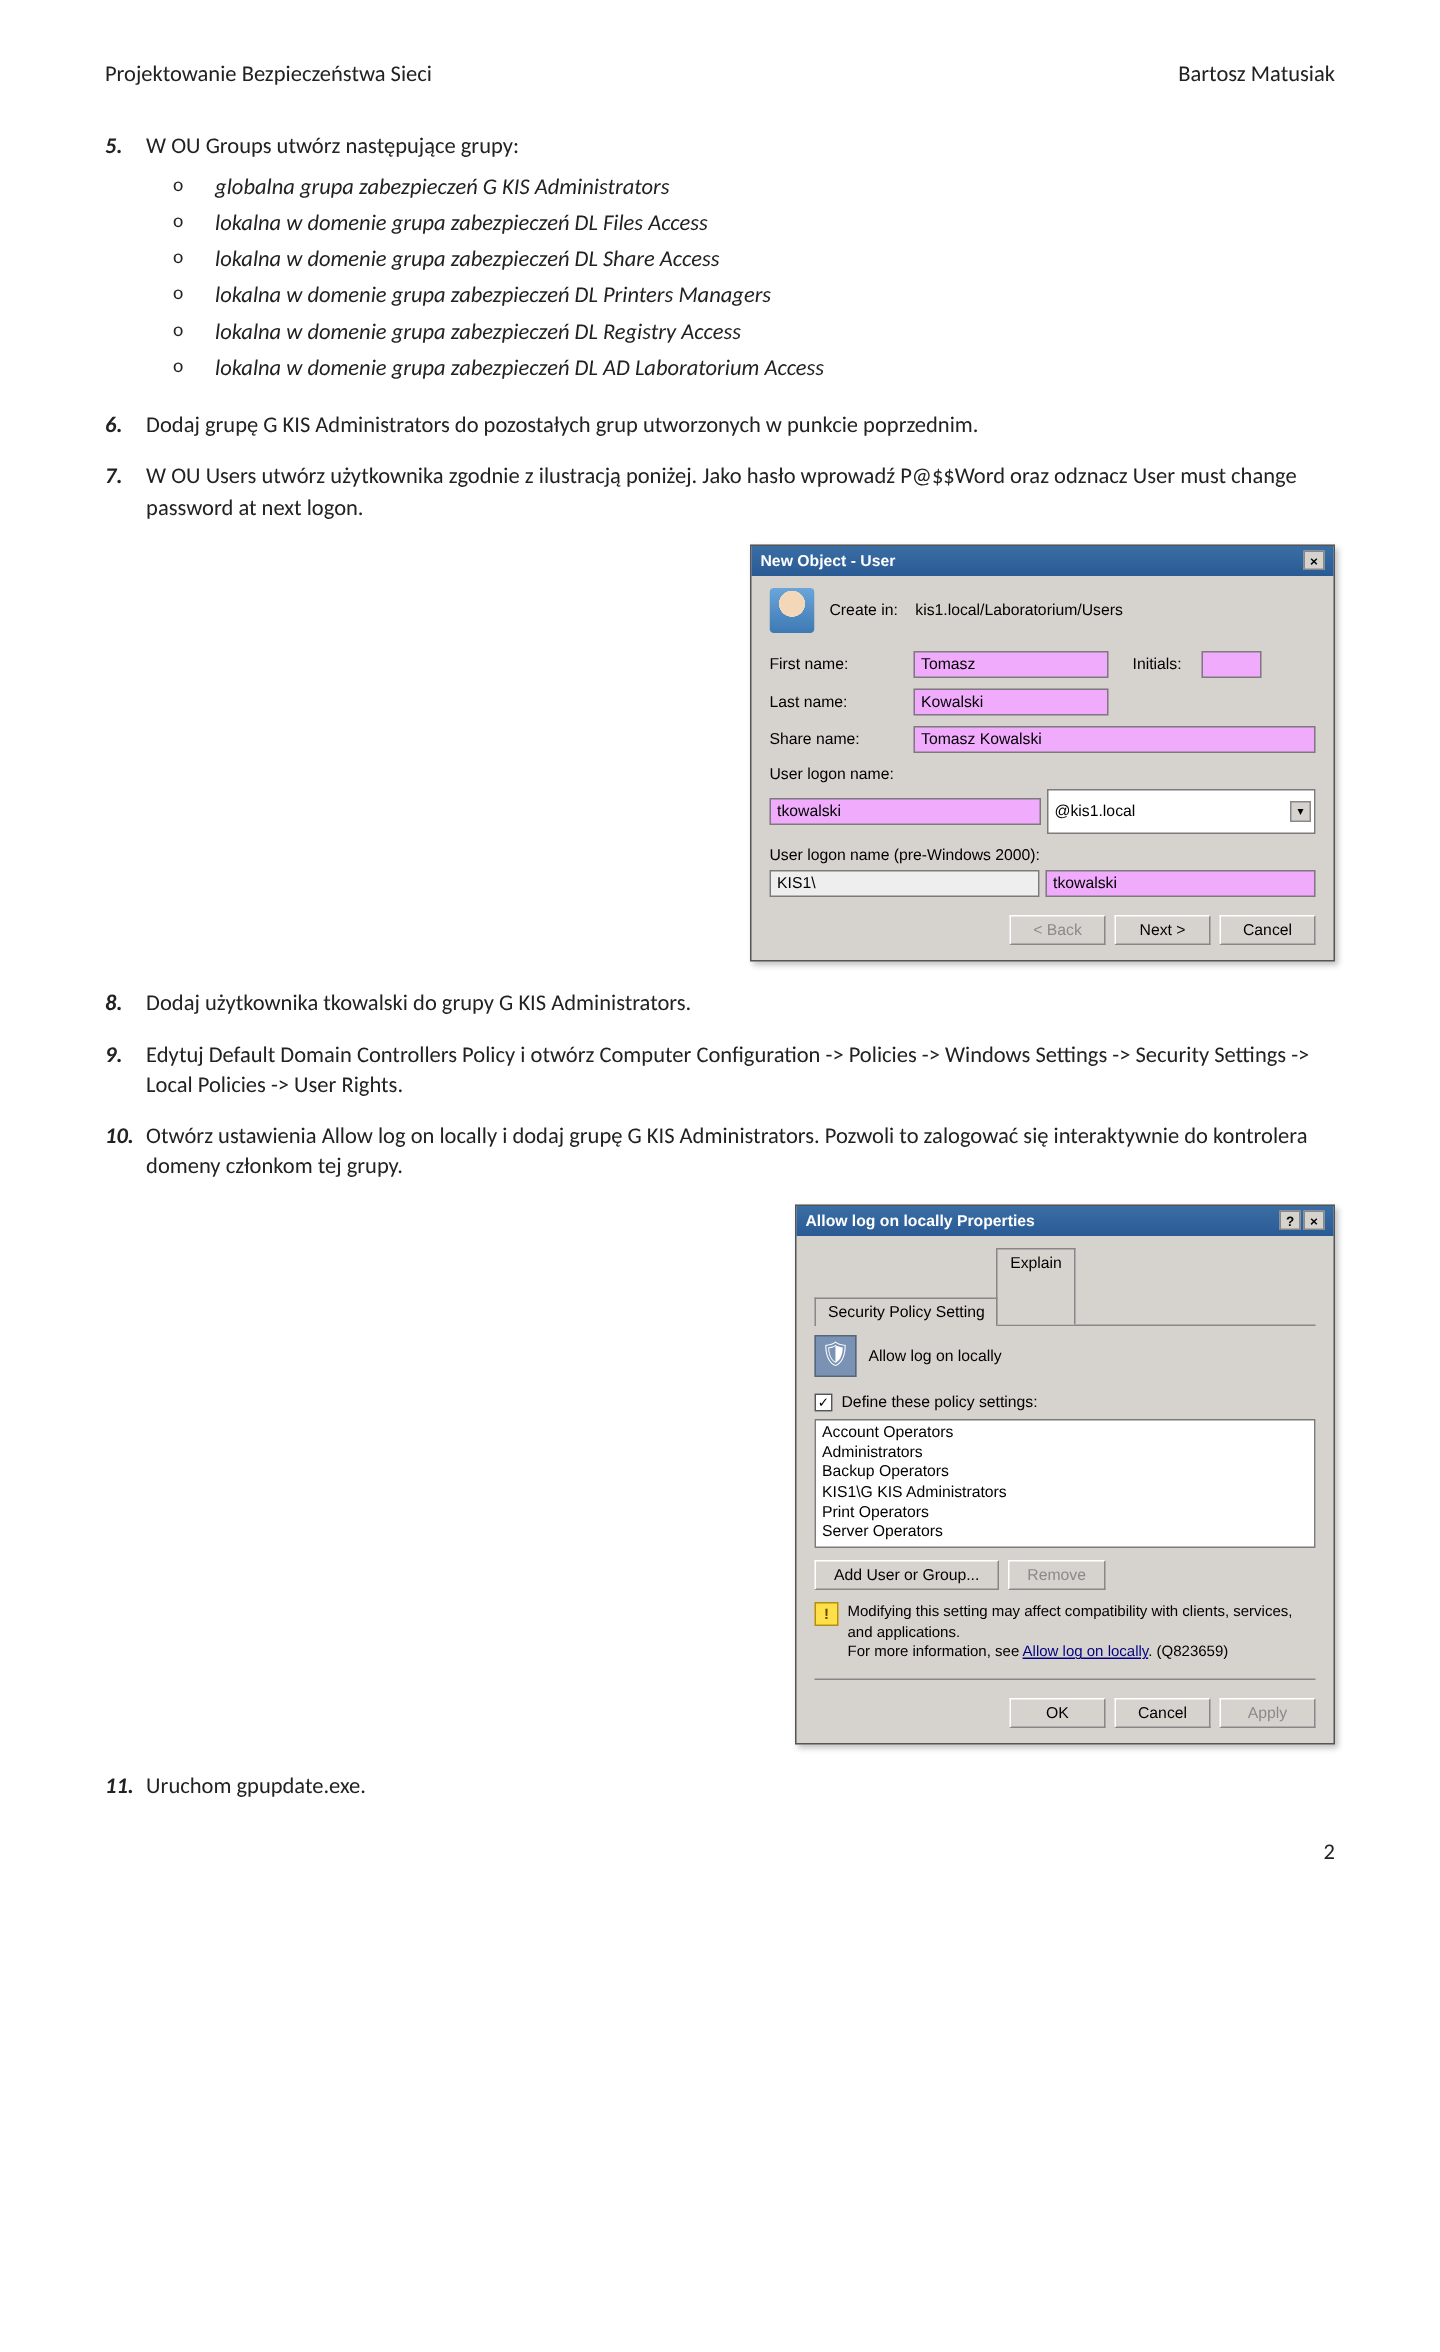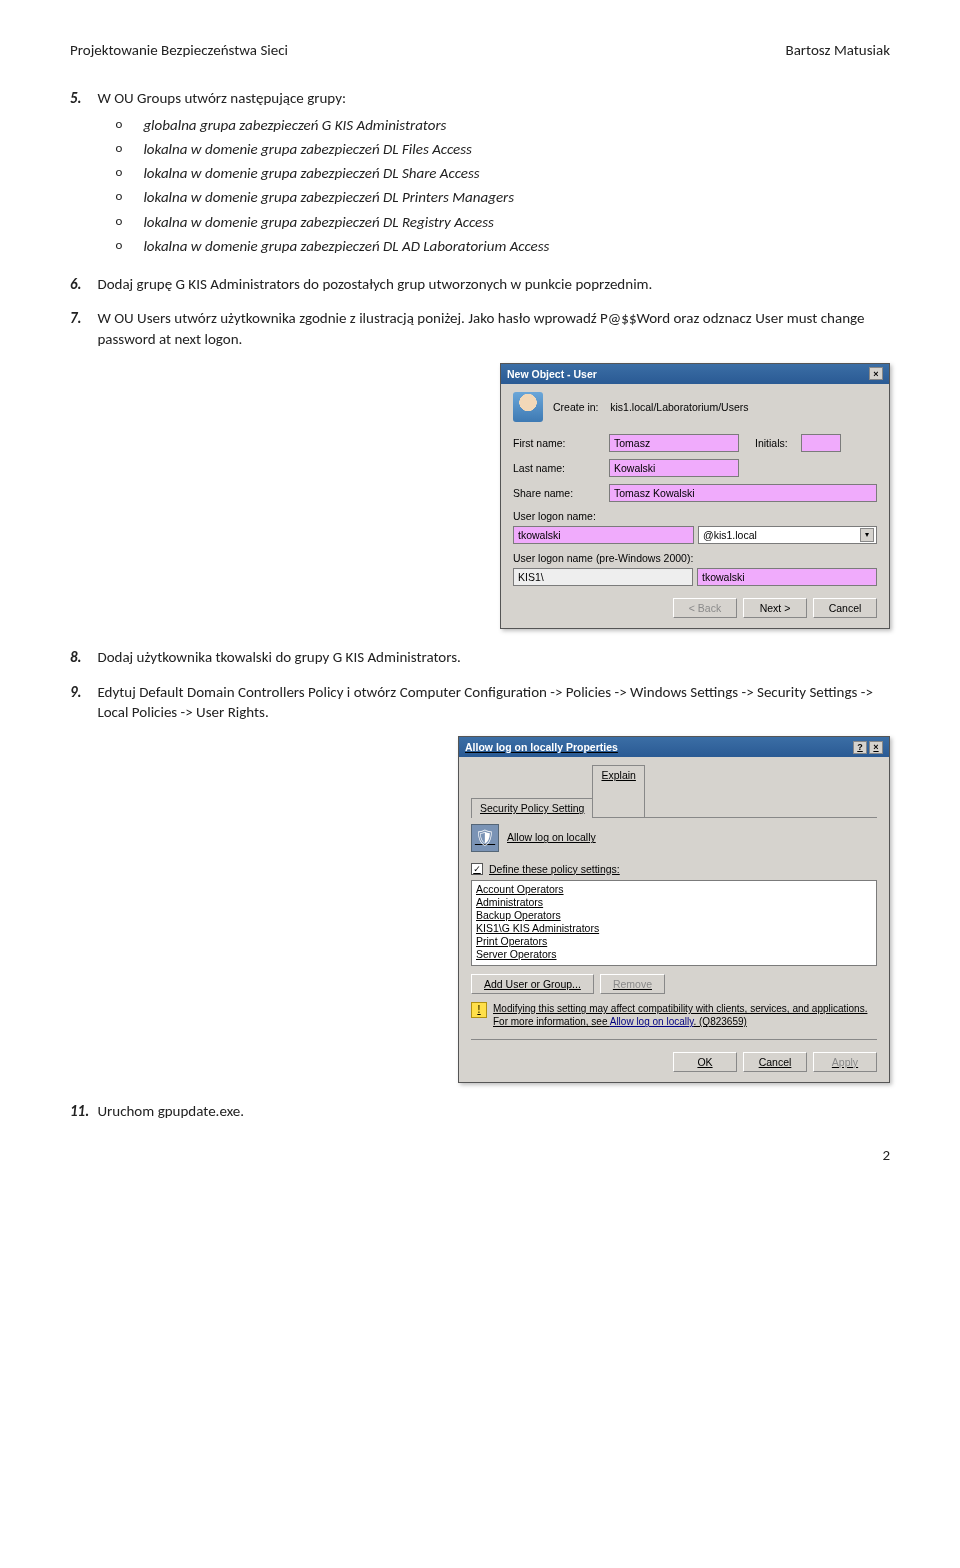--- a/index.html
+++ b/index.html
@@ -48,39 +48,39 @@
   }
   .titlebar .tb-group { display:flex; gap:2px; }
   .win-body { padding: 8px 12px 10px 12px; }
   .form-row { display:flex; align-items:center; margin-bottom: 7px; gap: 4px; }
   .form-row label { width: 92px; }
   .inp {
     background: #f0abfc; border: 1px solid #7b7b7b;
     height: 18px; padding: 1px 4px; font: inherit;
   }
   .combo {
-    background:#fff; border:1px solid #7b7b7b; height:18px;
+    background:#fff; border:1px solid #7b7b7b; height:30px;
     display:flex; align-items:center; justify-content:space-between;
     padding:0 2px 0 4px; font:inherit;
   }
   .combo .arrow {
     width:14px; height:14px; background:#d6d3ce;
     border:1px solid #888; display:flex; align-items:center;
     justify-content:center; font-size:8px;
   }
   .section-label { margin: 6px 0 3px 0; }
   .btn-row { display:flex; justify-content:flex-end; gap:6px; margin-top:12px; }
   .btn {
     background:#d6d3ce; border:1px solid #888; border-top-color:#fff;
     border-left-color:#fff; padding:2px 12px; font:inherit;
     min-width:64px; text-align:center; cursor:default;
   }
   .btn.disabled { color:#8a8a8a; }
 
-  .win2 { width: 432px; text-decoration: underline; }
+  .win2 { width: 360px; }
   .tabs { display:flex; border-bottom:1px solid #888; }
   .tab {
     border:1px solid #888; border-bottom:none; background:#d6d3ce;
     padding:2px 8px; font:inherit; margin-right:-1px;
   }
   .tab.active { background:#d6d3ce; position:relative; top:1px;margin-top:32px; }
   .policy-hdr { display:flex; align-items:center; gap:8px; margin:6px 0 10px 0; }
   .policy-icon {
     width:28px; height:28px; background:#7a93b5;
     border:1px solid #567; display:flex; align-items:center;
@@ -229,20 +229,24 @@
 
 <ol class="main">
   <li>
     <span class="num">8.</span>
     <span class="li-body">Dodaj użytkownika tkowalski do grupy G KIS Administrators.</span>
   </li>
   <li>
     <span class="num">9.</span>
     <span class="li-body">Edytuj Default Domain Controllers Policy i otwórz Computer Configuration -&gt; Policies -&gt; Windows Settings -&gt; Security Settings -&gt; Local Policies -&gt; User Rights.</span>
   </li>
+  <li>
+    <span class="num">10.</span>
+    <span class="li-body">Otwórz ustawienia Allow log on locally i dodaj grupę G KIS Administrators. Pozwoli to zalogować się interaktywnie do kontrolera domeny członkom tej grupy.</span>
+  </li>
 </ol>
 
 <div class="dialog-wrap">
   <div class="win win2">
     <div class="titlebar">
       <span>Allow log on locally Properties</span>
       <div class="tb-group">
         <span class="tb-btn">?</span>
         <span class="tb-btn">×</span>
       </div>

